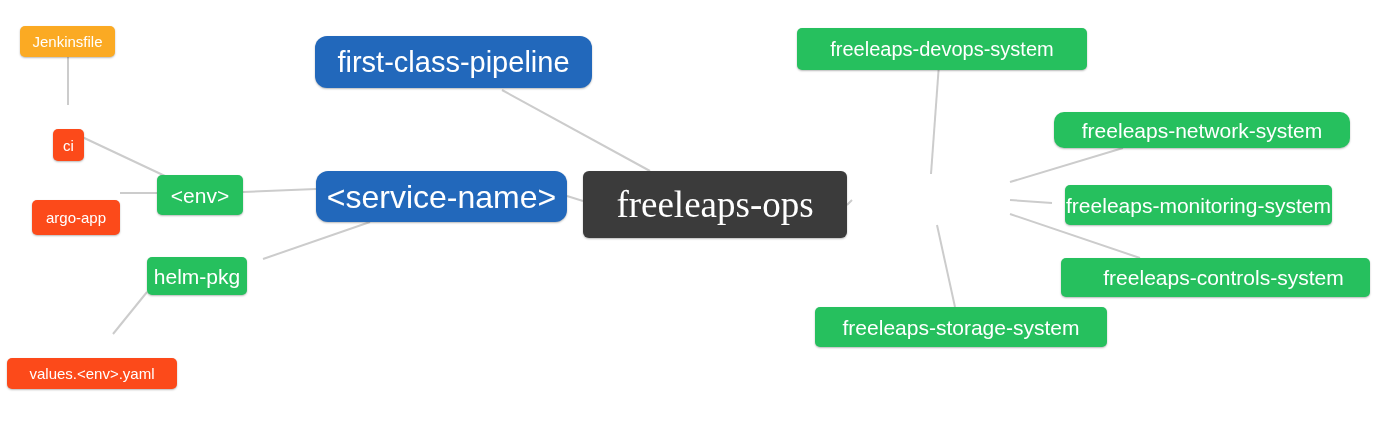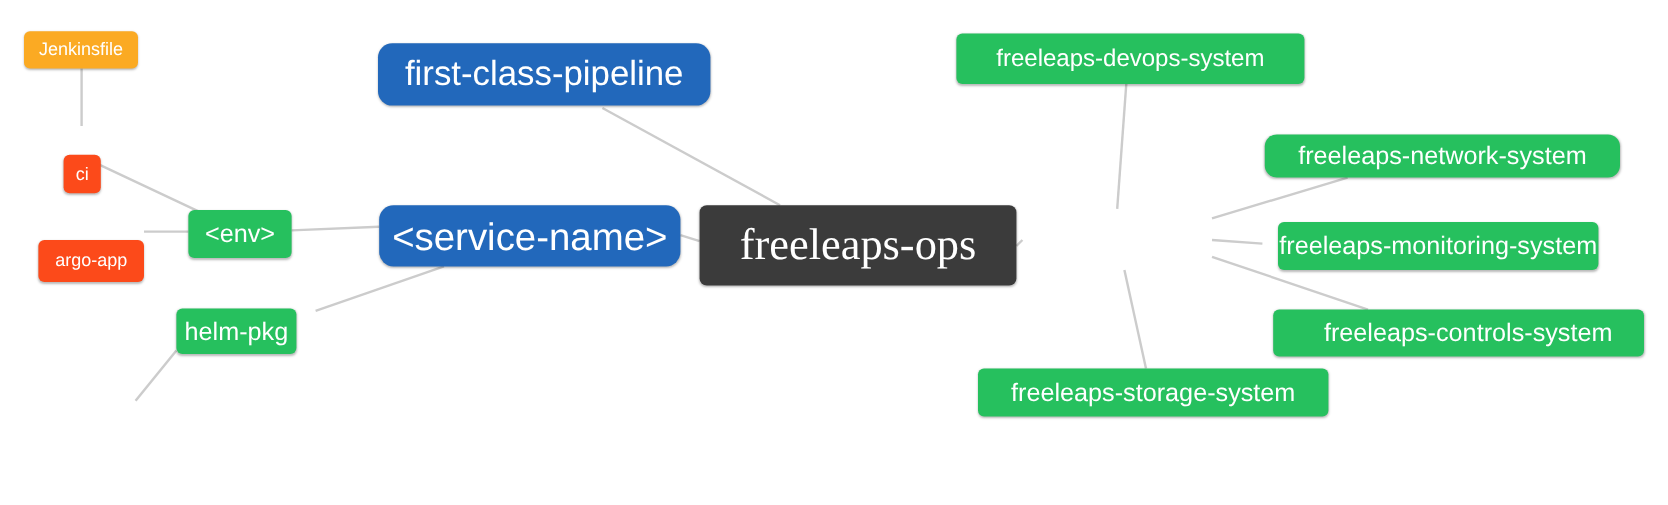--- a/index.html
+++ b/index.html
@@ -69,20 +69,21 @@
   <div class="node orange" style="left:20px;  top:26px;  width:95px;  height:31px; font-size:15px;">Jenkinsfile</div>
 
   <div class="node red" style="left:53px;  top:105px; width:31px;  height:32px; font-size:15px;">ci</div>
 
   <div class="node red" style="left:32px;  top:176px; width:88px;  height:35px; font-size:15px;">argo-app</div>
 
   <div class="node green" style="left:157px; top:175px; width:86px;  height:40px; font-size:21px;">&lt;env&gt;</div>
 
   <div class="node green" style="left:147px; top:257px; width:100px; height:38px; font-size:21px;">helm-pkg</div>
 
+  <div class="node red" style="left:7px;   top:334px; width:170px; height:31px; font-size:15px;">values.&lt;env&gt;.yaml</div>
 
   <div class="node blue" style="left:315px; top:36px;  width:277px; height:52px; font-size:29px;">first-class-pipeline</div>
 
   <div class="node blue" style="left:316px; top:171px; width:251px; height:51px; font-size:32px;">&lt;service-name&gt;</div>
 
   <div class="node dark" style="left:583px; top:171px; width:264px; height:67px; font-size:37px;font-family:Liberation Serif, serif;">freeleaps-ops</div>
 
 
   <div class="node green" style="left:797px; top:28px;  width:290px; height:42px; font-size:20px;">freeleaps-devops-system</div>
 

